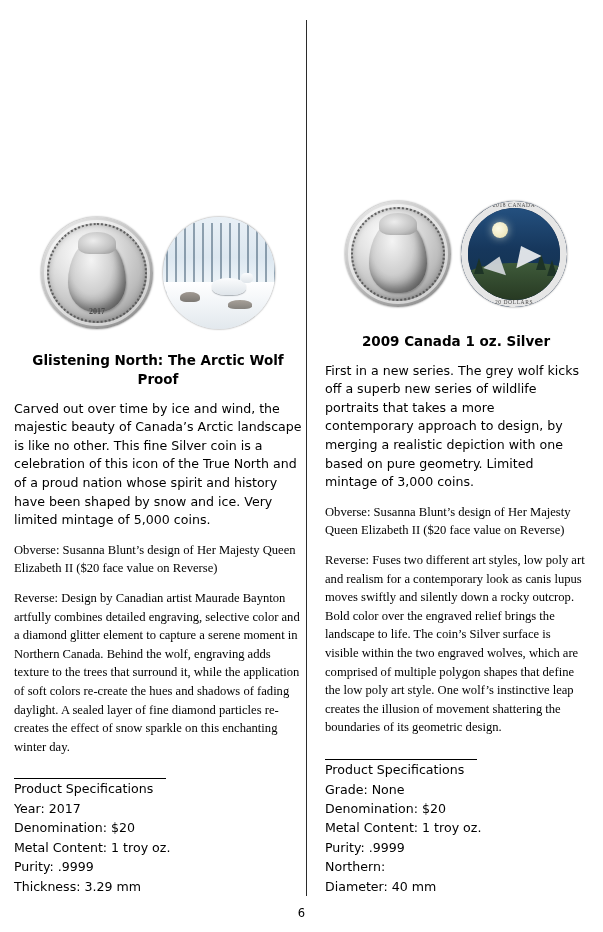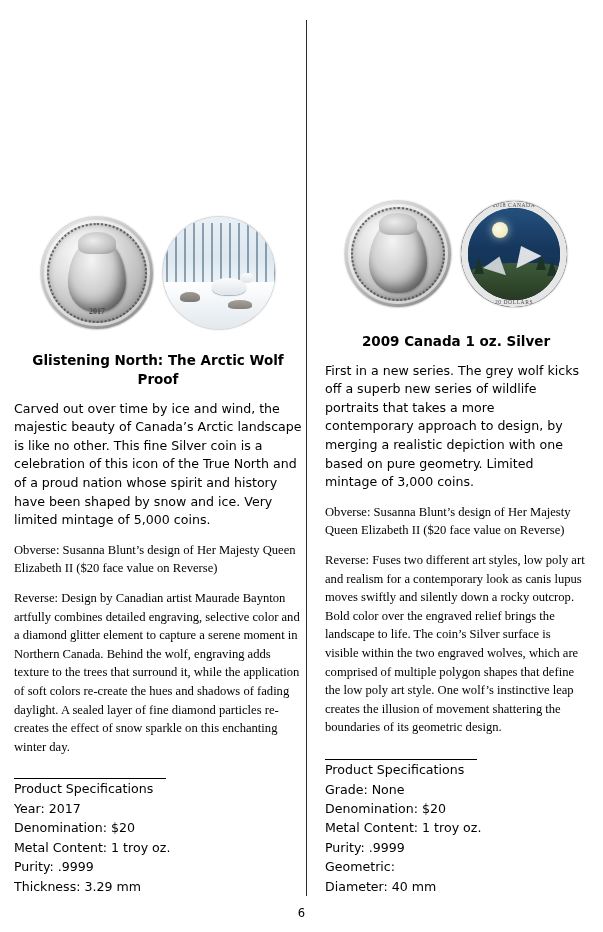--- a/index.html
+++ b/index.html
@@ -389,21 +389,21 @@
       <p class="body-text">First in a new series. The grey wolf kicks off a superb new series of wildlife portraits that takes a more contemporary approach to design, by merging a realistic depiction with one based on pure geometry. Limited mintage of 3,000 coins.</p>
       <p class="body-text para-gap">Obverse: Susanna Blunt’s design of Her Majesty Queen Elizabeth II ($20 face value on Reverse)</p>
       <p class="body-text para-gap">Reverse: Fuses two different art styles, low poly art and realism for a contemporary look as canis lupus moves swiftly and silently down a rocky outcrop. Bold color over the engraved relief brings the landscape to life. The coin’s Silver surface is visible within the two engraved wolves, which are comprised of multiple polygon shapes that define the low poly art style. One wolf’s instinctive leap creates the illusion of movement shattering the boundaries of its geometric design.</p>
 
       <div class="spec">
         <div class="spec-head">Product Specifications</div>
         <div class="spec-line">Grade: None</div>
         <div class="spec-line">Denomination: $20</div>
         <div class="spec-line">Metal Content: 1 troy oz.</div>
         <div class="spec-line">Purity: .9999</div>
-        <div class="spec-line">Geometric:</div>
+        <div class="spec-line">Northern:</div>
         <div class="spec-line">Diameter: 40 mm</div>
       </div>
     </div>
 
   </div>
 
   <div class="page-number">6</div>
 </div>
 
 </body></html>

